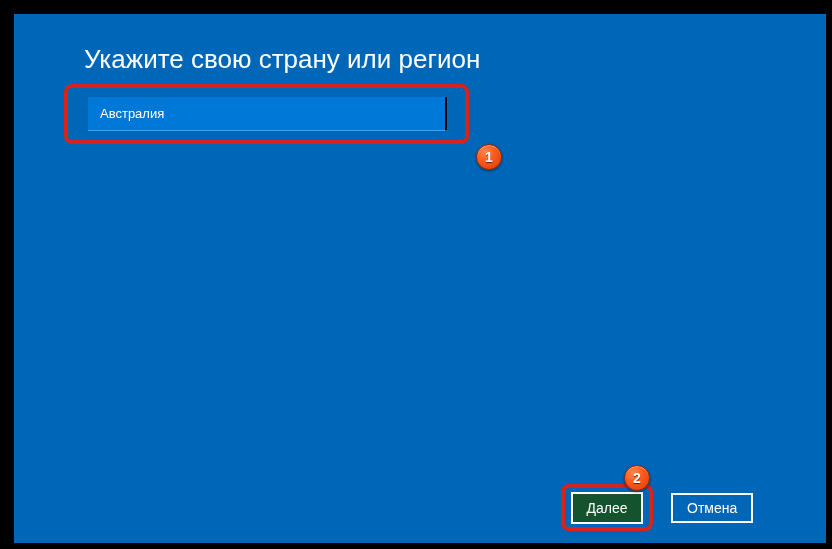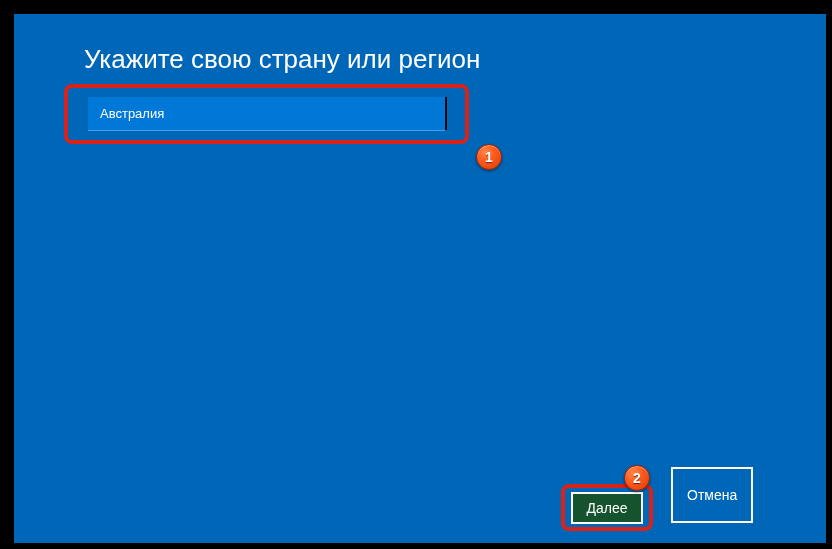--- a/index.html
+++ b/index.html
@@ -84,21 +84,21 @@
       font-family: inherit;
     }
     .btn-next {
       background: #14532d;
       padding: 6px 13px;
     }
     .btn-cancel {
       position: absolute;
       bottom: 18px;
       left: 655px;
-      padding: 18px 14px;
+      padding: 5px 14px;
     }
     .marker {
       position: absolute;
       width: 26px;
       height: 26px;
       border-radius: 50%;
       background: radial-gradient(circle at 35% 30%, #ff8a4a 0%, #ff5a1f 40%, #d83a00 100%);
       border: 1px solid #9a2400;
       box-shadow: 0 1px 3px rgba(0,0,0,0.5), inset 0 1px 1px rgba(255,255,255,0.4);
       display: flex;

